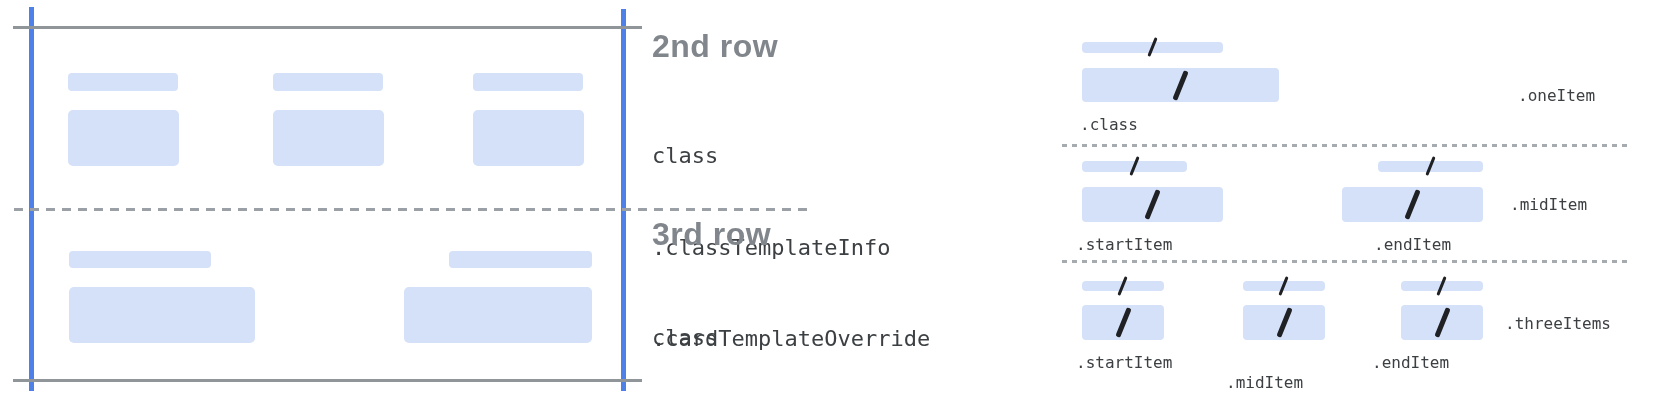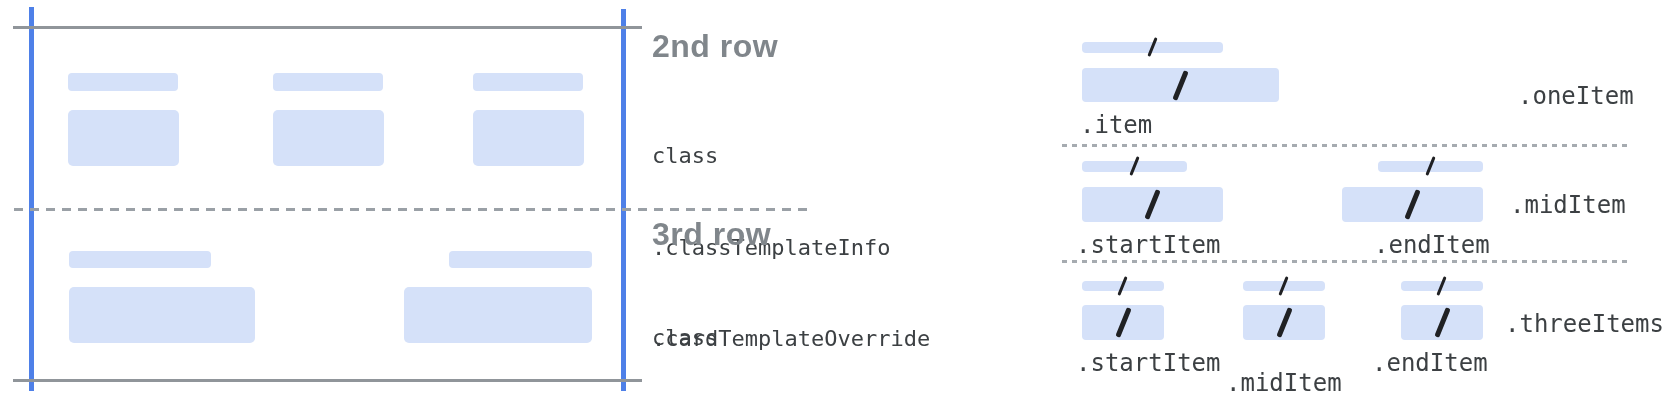--- a/index.html
+++ b/index.html
@@ -32,21 +32,21 @@
   }
   .code {
     position:absolute; left:652px;
     font-family:"DejaVu Sans Mono", monospace;
     font-size:22px; line-height:30.5px;
     color:var(--code-text,#3c4043); white-space:pre;
   }
   .mono-label {
     position:absolute;
     font-family:"DejaVu Sans Mono", monospace;
-    font-size:24px; line-height:26px;
+    font-size:16px; line-height:26px;
     color:var(--code-text,#3c4043); white-space:pre;
   }
 </style>
 </head>
 <body>
 
 <div id="canvas">
 
   <div>
     <div class="vline" style="left:29px;  top:7px; height:394px;"></div>
@@ -82,21 +82,21 @@
     
     
     
   </div>
 
   <div>
     <div class="bar" style="left:1082px; top:42px; width:141px; height:11px;"></div>
     <i class="slash sm" style="left:1151px; top:37px;"></i>
     <div class="bar" style="left:1082px; top:68px; width:197px; height:34px;"></div>
     <i class="slash lg" style="left:1178px; top:70px;"></i>
-    <div class="mono-label" style="left:1080px; top:112px;">.item</div>
+    <div class="mono-label" style="left:1080px; top:112px;">.class</div>
     <div class="mono-label" style="left:1518px; top:83px;">.oneItem</div>
   </div>
 
   <div class="dotted" style="left:1062px; top:144px; width:566px;"></div>
 
   <div>
     <div class="bar" style="left:1082px; top:161px; width:105px; height:11px;"></div>
     <i class="slash sm" style="left:1133px; top:156px;"></i>
     <div class="bar" style="left:1082px; top:187px; width:141px; height:35px;"></div>
     <i class="slash lg" style="left:1150px; top:189px;"></i>

